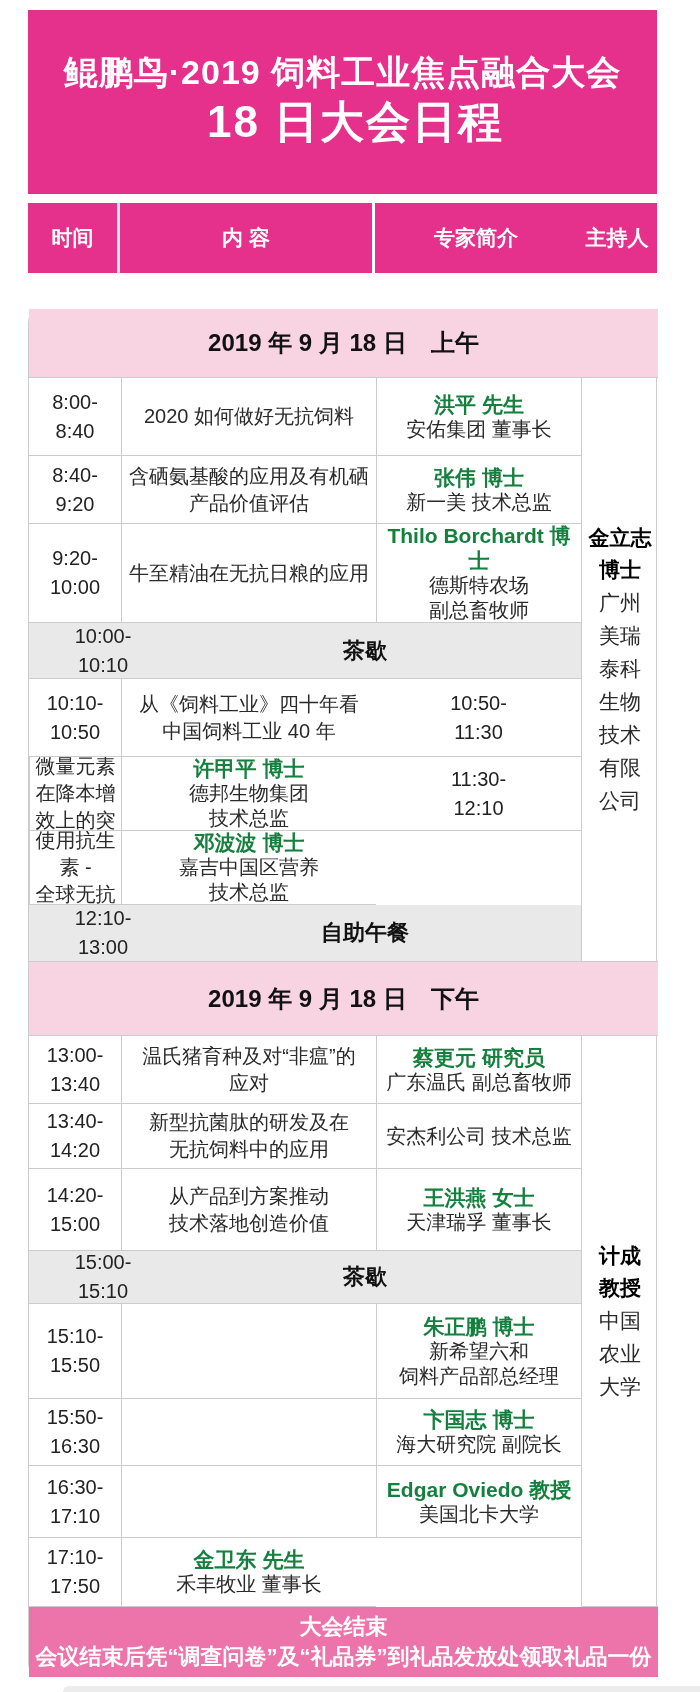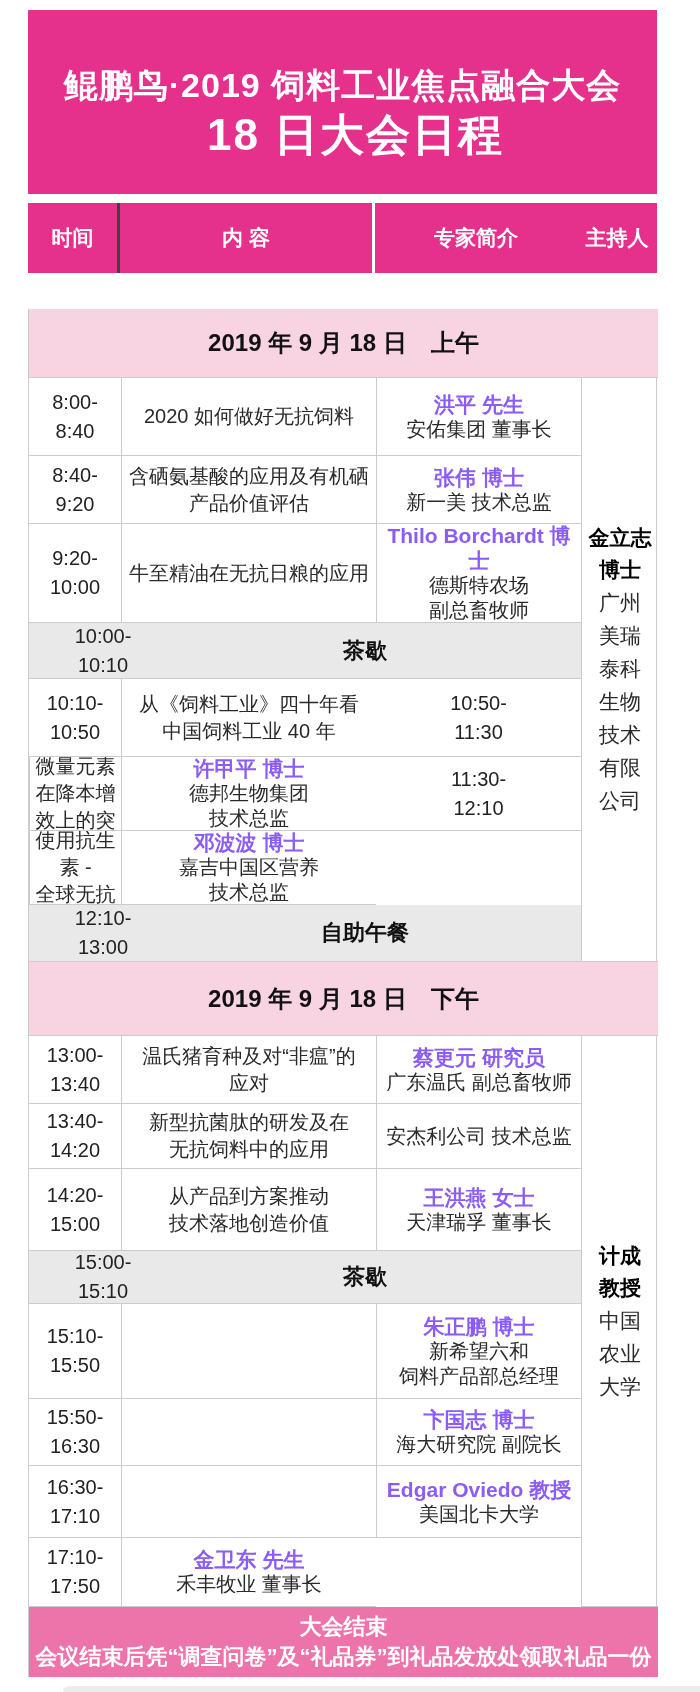--- a/index.html
+++ b/index.html
@@ -3,45 +3,45 @@
 <meta charset="utf-8">
 <style>
   html,body{margin:0;padding:0;background:#ffffff;}
   .page{position:relative;width:700px;height:1692px;background:#ffffff;overflow:hidden;
         font-family:"Liberation Sans","DejaVu Sans",sans-serif;color:#1c1c1c;}
   .inner{position:absolute;left:28px;top:0;width:629px;}
   *{box-sizing:border-box;}
 
   
   .title-block{margin-top:10px;height:184px;background:#e5308c;color:#ffffff;
-               display:flex;flex-direction:column;align-items:center;padding-top:53px;}
+               display:flex;flex-direction:column;align-items:center;padding-top:40px;}
   .title-l1{font-size:34px;font-weight:bold;letter-spacing:1px;line-height:44px;white-space:nowrap;}
   .title-l2{font-size:44px;font-weight:bold;letter-spacing:2px;line-height:56px;margin-left:26px;}
 
   
   .col-header{margin-top:9px;height:70px;background:#e5308c;display:flex;color:#ffffff;}
   .col-header .hc{display:flex;align-items:center;justify-content:center;
                   font-size:21px;font-weight:bold;}
-  .hc1{width:92px;border-right:3px solid #404040;}
+  .hc1{width:92px;border-right:3px solid #e5e5e5;}
   .hc2{width:255px;border-right:3px solid #ffffff;}
   .hc3{width:202px;}
   .hc4{flex:1;}
 
   
   .grid{margin-top:36px;width:629px;display:grid;
         grid-template-columns:92px 255px 205px 77px;
         grid-template-rows:69px 78px 68px 99px 56px 78px 74px 74px 57px 74px 68px 65px 82px 53px 95px 67px 72px 69px 70px;
-        border-left:1px solid #cccccc;border-right:1px solid #cccccc;}
+        border-left:1px solid #cccccc;border-right:1px solid #cccccc;border-radius:14px;}
   .c{border-bottom:1px solid #cccccc;display:flex;flex-direction:column;
      align-items:center;justify-content:center;text-align:center;overflow:hidden;}
   .vl{border-left:1px solid #cccccc;}
   .session{grid-column:1/5;background:#f8d3e2;font-size:24px;font-weight:bold;color:#111111;}
   .time{font-size:20px;color:#222222;line-height:29px;white-space:pre-line;}
   .content{font-size:20px;color:#2a2a2a;line-height:27px;white-space:pre-line;padding:0 4px;}
-  .expert-name{font-size:21px;font-weight:bold;color:#8b5cf6;line-height:25px;white-space:pre-line;}
+  .expert-name{font-size:21px;font-weight:bold;color:#15803d;line-height:25px;white-space:pre-line;}
   .expert-org{font-size:20px;color:#2a2a2a;line-height:25px;white-space:pre-line;}
   .break{grid-column:1/4;background:#e9e9e9;display:flex;flex-direction:row;
          border-bottom:1px solid #cccccc;align-items:center;padding-left:28px;}
   .break .bt{width:92px;display:flex;align-items:center;justify-content:center;text-align:center;}
   .break .bl{flex:1;text-align:center;font-size:22px;font-weight:bold;color:#111111;}
   .host{grid-column:4;}
   .host-am{grid-row:2/10;}
   .host-pm{grid-row:11/19;}
   .host-name{font-size:21px;font-weight:bold;color:#000000;line-height:32px;white-space:pre-line;}
   .host-org{font-size:21px;color:#2a2a2a;line-height:33px;white-space:pre-line;}

